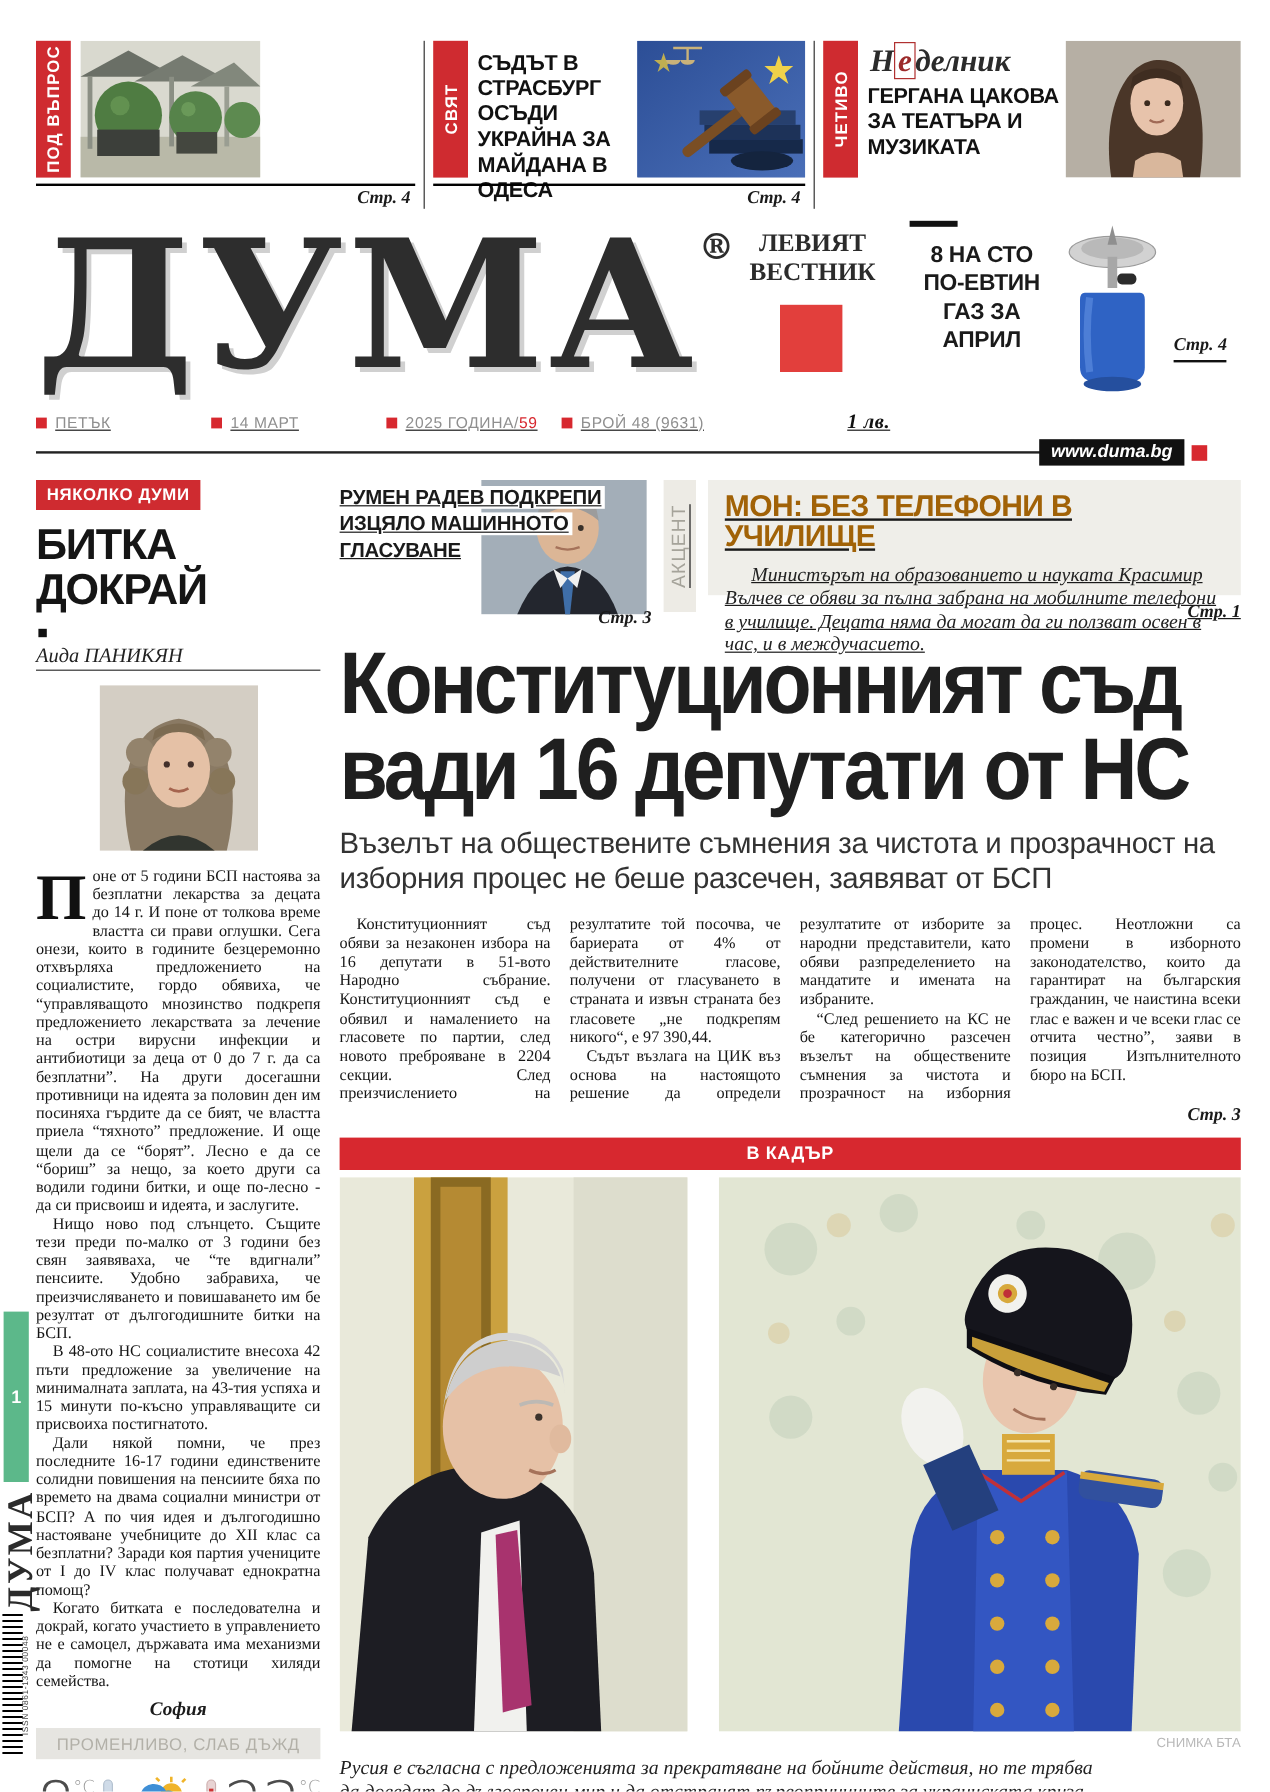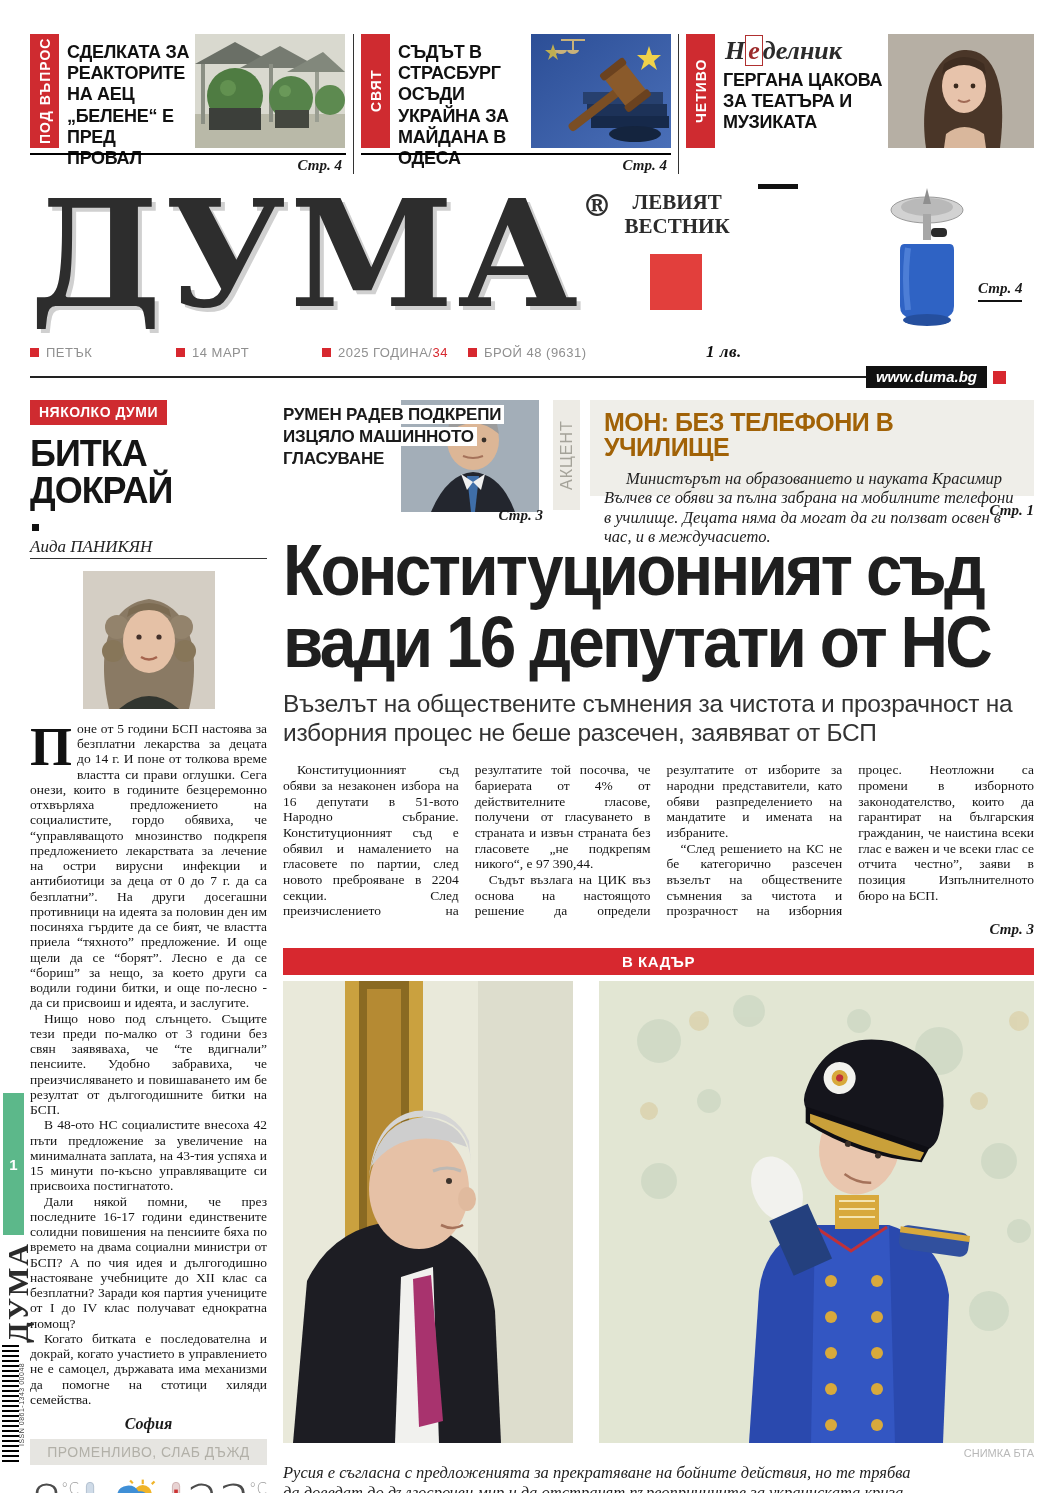--- a/index.html
+++ b/index.html
@@ -48,21 +48,21 @@
   .tagline { font:700 21px/1.15 "Liberation Serif", serif; color:#2b2b2b; }
   .red-square-big { width:52px; height:56px; background:#e23f3c; margin:16px 0 0 28px; }
   .gas { margin-left:26px; padding-top:4px; width:120px; }
   .gas-dash { width:40px; height:5px; background:#111; margin-bottom:12px; }
   .gas-head { font:800 19px/1.25 "Liberation Sans", sans-serif; letter-spacing:-.3px; }
   .gas-photo { margin:4px 0 0 6px; }
   .gas-ref { align-self:flex-start; margin:100px 0 0 8px; font:700 italic 15px "Liberation Serif", serif;
     border-bottom:2px solid #111; padding-bottom:3px; }
 
   
-  .dateline { padding:8px 24px 0 30px; }
+  .dateline { padding:8px 24px 0 30px;text-decoration:underline; }
   .date-items { display:flex; align-items:center; font:400 13px "Liberation Sans", sans-serif;
     color:#8f8f8f; letter-spacing:.5px; }
   .d-item { display:flex; align-items:center; width:146px; }
   .d-item .sq { width:9px; height:9px; background:#d7282f; margin-right:7px; flex:0 0 auto; }
   .d-red { color:#d7282f; }
   .d-price { font:700 italic 17px "Liberation Serif", serif; color:#111; margin-left:68px; }
   .site-row { display:flex; align-items:center; margin-top:4px; }
   .site-line { flex:1; height:2px; background:#222; }
   .site-box { background:#111; color:#fff; font:700 italic 15px "Liberation Sans", sans-serif;
     padding:2px 10px 3px; margin-left:-2px; }
@@ -88,21 +88,21 @@
   .dropcap { float:left; font:700 54px/0.82 "Liberation Serif", serif; padding:4px 5px 0 0; color:#111; }
   .op-city { text-align:center; font:700 italic 16px "Liberation Serif", serif; margin-top:8px; }
   .wx-bar { background:#e6e5e1; color:#b2b0a8; text-align:center;
     font:400 14px "Liberation Sans", sans-serif; letter-spacing:.5px; padding:5px 0; margin-top:6px; }
   .wx-row { display:flex; align-items:center; margin-top:10px; }
   .wx-temp { font:200 52px/1 "DejaVu Sans", sans-serif; color:#4c4c4c; letter-spacing:-2px; }
   .wx-deg { font-size:15px; color:#9a9a9a; vertical-align:28px; letter-spacing:0; }
   .wx-icon { margin:0 2px; }
 
   
-  .row2 { display:flex; height:124px; }
+  .row2 { display:flex; height:124px;text-decoration:underline; }
   .radev { position:relative; width:262px; flex:0 0 auto; }
   .radev-photo { position:absolute; right:6px; top:0; }
   .radev-head { position:relative; z-index:2; font:800 17px/1.3 "Liberation Sans", sans-serif;
     letter-spacing:-.2px; max-width:255px; padding-top:4px; }
   .radev-head span { background:#fff; box-decoration-break:clone; -webkit-box-decoration-break:clone; padding:0 3px 0 0; }
   .radev-ref { position:absolute; right:2px; bottom:0; font:700 italic 15px "Liberation Serif", serif; }
   .accent { width:27px; background:#edebe5; color:#a5a39a; margin:0 10px 14px 8px;
     writing-mode:vertical-rl; transform:rotate(180deg);
     font:400 16px "Liberation Sans", sans-serif; letter-spacing:1px;
     display:flex; align-items:center; justify-content:center; }
@@ -141,21 +141,20 @@
 <div class="edge-barcode-wrap">
   <div class="edge-barcode"></div>
   <div class="edge-issn">ISSN 0861-1343  00048</div>
 </div>
 
 <div class="teasers">
 
   <div class="t-cell" style="width:316px">
     <div class="t-row">
       <div class="t-label">ПОД ВЪПРОС</div>
-      <div class="t-head" style="width:128px">СДЕЛКАТА ЗА РЕАКТОРИТЕ НА АЕЦ „БЕЛЕНЕ“ Е ПРЕД ПРОВАЛ</div>
       <svg class="t-photo" width="150" height="114" viewBox="0 0 150 114">
         <rect width="150" height="114" fill="#d9d9cf"></rect>
         <rect y="80" width="150" height="34" fill="#b9b9a8"></rect>
         <polygon points="0,30 40,8 80,30" fill="#6a6f66"></polygon>
         <polygon points="45,34 85,12 125,34" fill="#767b71"></polygon>
         <polygon points="92,38 128,18 150,38" fill="#82887c"></polygon>
         <rect x="6" y="30" width="4" height="60" fill="#8b8f84"></rect>
           <rect x="74" y="30" width="4" height="58" fill="#8b8f84"></rect>
         <rect x="120" y="38" width="4" height="50" fill="#9a9e92"></rect>
         <circle cx="40" cy="62" r="28" fill="#4f7c42"></circle>
@@ -227,20 +226,21 @@
   <div class="brand"><span>ДУМА</span><sup>®</sup></div>
   <div class="tag-col">
     <div class="tagline">
       <div>ЛЕВИЯТ</div>
       <div>ВЕСТНИК</div>
     </div>
     <div class="red-square-big"></div>
   </div>
   <div class="gas">
     <div class="gas-dash"></div>
+    <div class="gas-head">8 НА СТО ПО-ЕВТИН ГАЗ ЗА АПРИЛ</div>
   </div>
   <svg class="gas-photo" width="86" height="146" viewBox="0 0 86 146">
     <ellipse cx="43" cy="26" rx="36" ry="13" fill="#d2d2d2" stroke="#9a9a9a"></ellipse>
     <ellipse cx="43" cy="23" rx="26" ry="9" fill="#b9b9b9"></ellipse>
     <path d="M43,4 L39,20 L47,20 Z" fill="#8f8f8f"></path>
     <rect x="39" y="30" width="8" height="26" fill="#a7a7a7"></rect>
     <rect x="47" y="44" width="16" height="9" rx="4" fill="#2b2b2b"></rect>
     <path d="M20,60 h46 q4,0 4,6 v56 q0,10 -10,12 h-34 q-10,-2 -10,-12 v-56 q0,-6 4,-6 z" fill="#2f63c4"></path>
     <path d="M24,64 q-4,30 0,62" stroke="#5a8ade" stroke-width="6" fill="none" opacity=".7"></path>
     <ellipse cx="43" cy="136" rx="24" ry="6" fill="#254f9e"></ellipse>
@@ -254,21 +254,21 @@
         <span class="sq"></span>
         <span>ПЕТЪК</span>
       </div>
     <div class="d-item">
         <span class="sq"></span>
         <span>14 МАРТ</span>
       </div>
     <div class="d-item">
         <span class="sq"></span>
         <span>2025 ГОДИНА/</span>
-        <span class="d-red">34</span>
+        <span class="d-red">59</span>
       </div>
     <div class="d-item" style="width:170px">
         <span class="sq"></span>
         <span>БРОЙ 48 (9631)</span>
       </div>
     <div class="d-price">1 лв.</div>
   </div>
   <div class="site-row">
     <div class="site-line"></div>
     <div class="site-box">www.duma.bg</div>

